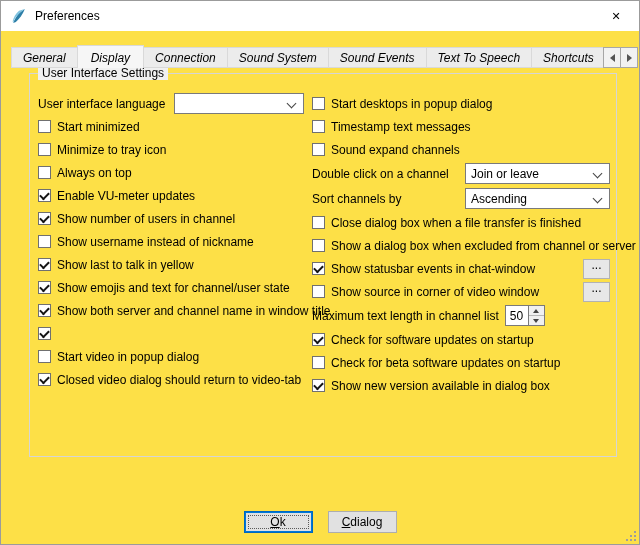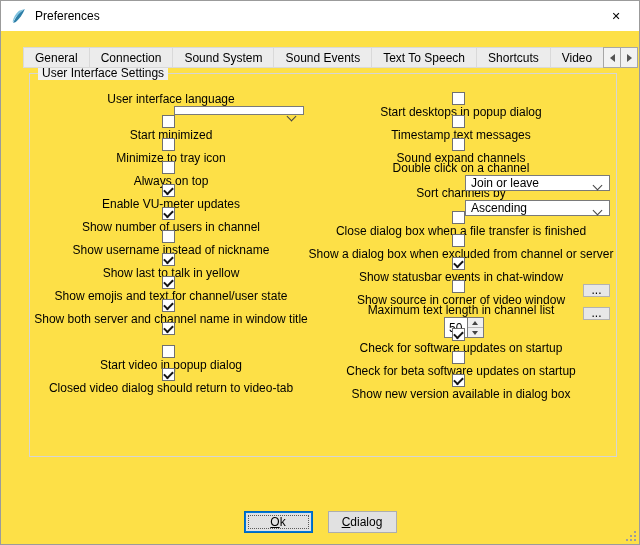--- a/index.html
+++ b/index.html
@@ -9,22 +9,22 @@
 
   
   .titlebar{position:absolute;top:0;left:0;right:0;height:30px;background:#ffffff;
     display:flex;align-items:center;}
   .app-icon{width:17px;height:17px;margin:0 8px 0 9px;flex:none;}
   .title{font-size:12px;}
   .close-btn{margin-left:auto;width:46px;height:30px;display:flex;align-items:center;
     justify-content:center;font-size:11px;color:#000;cursor:default;}
 
   
-  .tabbar{position:absolute;top:43px;left:22px;right:10px;height:24px;
-    display:flex;align-items:flex-end;overflow:hidden;}
+  .tabbar{position:absolute;top:43px;left:10px;right:10px;height:24px;
+    display:flex;align-items:flex-end;overflow:hidden;font-style:italic;}
   .tabline{position:absolute;left:0;right:0;bottom:0;height:1px;background:#d9d9d9;}
   .tab{box-sizing:border-box;height:21px;padding:0 11px;display:flex;align-items:center;
     background:#ececec;border:1px solid #d9d9d9;position:relative;z-index:1;white-space:nowrap;}
   .tab + .tab{margin-left:-1px;}
   .tab.active{height:24px;background:#f6f6f6;border-bottom:none;margin-bottom:-1px;z-index:2;
     padding:0 13px;}
   .tab-scroller{position:absolute;top:46px;right:1px;height:21px;display:flex;z-index:5;}
   .tsc-btn{box-sizing:border-box;width:18px;height:21px;background:#f2f2f2;border:1px solid #a6a6a6;
     display:flex;align-items:center;justify-content:center;}
   .tsc-btn + .tsc-btn{margin-left:-1px;}
@@ -33,21 +33,21 @@
   .tri-right{width:0;height:0;border-top:4px solid transparent;border-bottom:4px solid transparent;
     border-left:5px solid #555;}
 
   
   .groupbox{position:absolute;left:28px;top:72px;width:588px;height:384px;
     box-sizing:border-box;border:1px solid #d5d5d5;}
   .group-title{position:absolute;top:-8px;left:8px;background:#f0f0f0;padding:0 4px;}
 
   .col-left{position:absolute;left:8px;top:18px;width:266px;}
   .col-right{position:absolute;left:282px;top:18px;width:298px;}
-  .row{display:flex;align-items:center;height:23px;flex-direction:column;}
+  .row{display:flex;align-items:center;height:23px;}
 
   
   .cb{position:relative;width:13px;height:13px;box-sizing:border-box;background:#fff;
     border:1px solid #707070;flex:none;margin-right:6px;}
   .cb[data-checked="true"]::after{content:"";position:absolute;left:1px;top:2px;width:7px;height:4px;
     border-left:2px solid #151515;border-bottom:2px solid #151515;transform:rotate(-45deg);}
   .cb-label{white-space:nowrap;}
 
   
   .combo{box-sizing:border-box;height:21px;background:#fff;border:1px solid #7a7a7a;
@@ -95,20 +95,21 @@
       <path d="M3 14 C6 7, 9 4, 14 1 C12 6, 9 10, 5.5 13.2 Z" fill="#2d7fa8"></path>
       <path d="M3 14 C4.5 9.5, 7 5.5, 14 1 L8.5 2.5 C5 5.5, 3.5 9, 2.5 12.5 Z" fill="#7fc3e0"></path>
     </svg>
     <span class="title">Preferences</span>
     <span class="close-btn">✕</span>
   </div>
 
   <div class="tabbar">
     <span class="tabline"></span>
     <div class="tab">General</div>
+    <div class="tab active">Display</div>
     <div class="tab">Connection</div>
     <div class="tab">Sound System</div>
     <div class="tab">Sound Events</div>
     <div class="tab">Text To Speech</div>
     <div class="tab">Shortcuts</div>
     <div class="tab">Video</div>
   </div>
   <div class="tab-scroller">
     <span class="tsc-btn">
         <span class="tri-left"></span>

